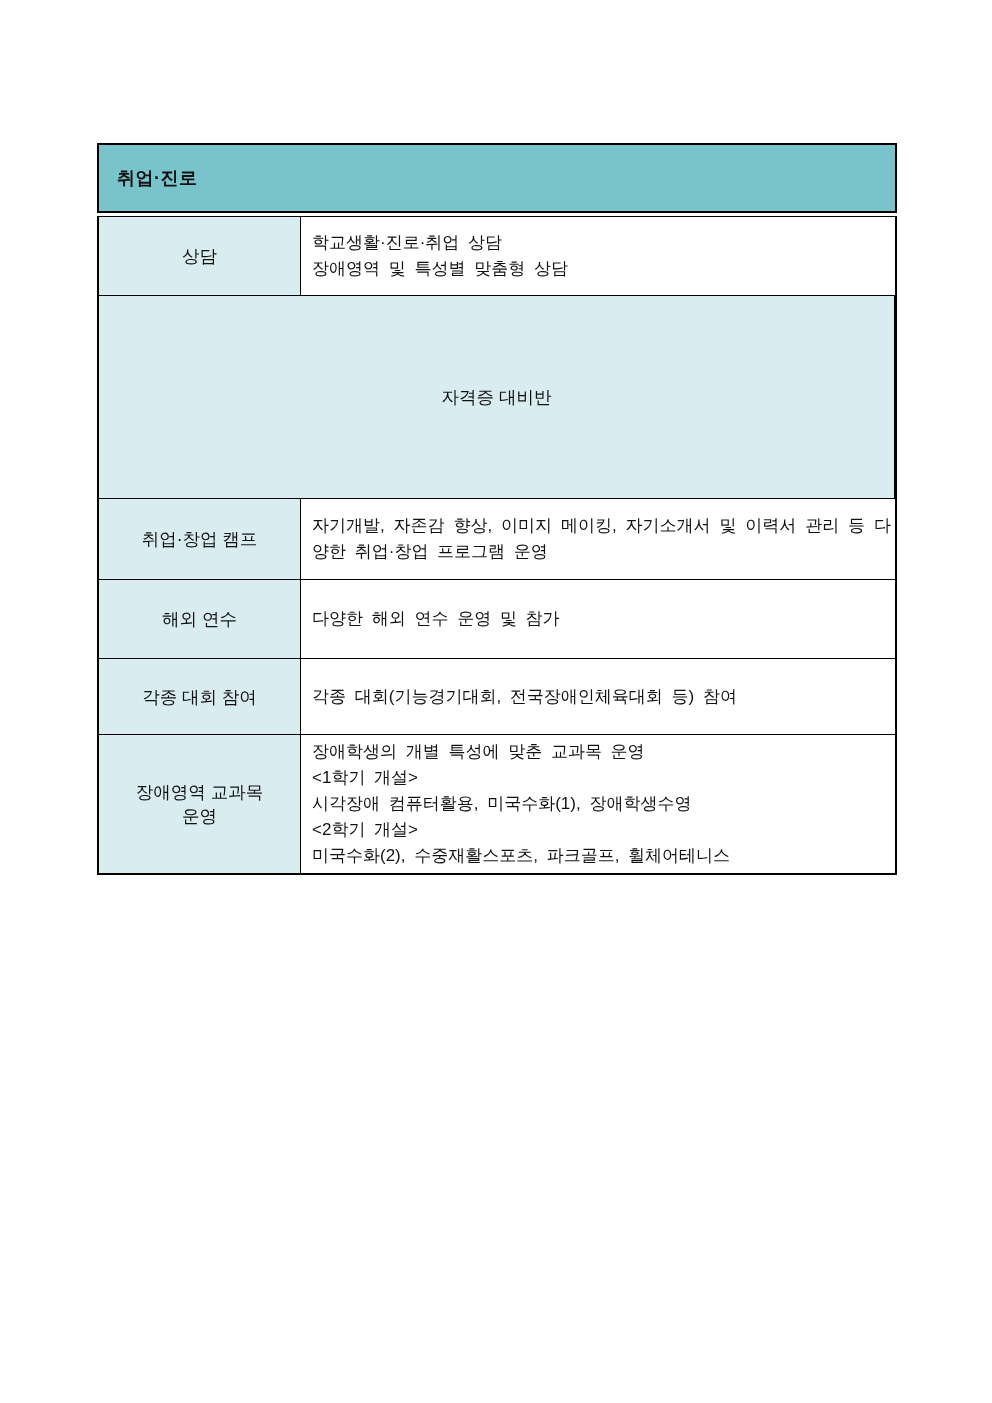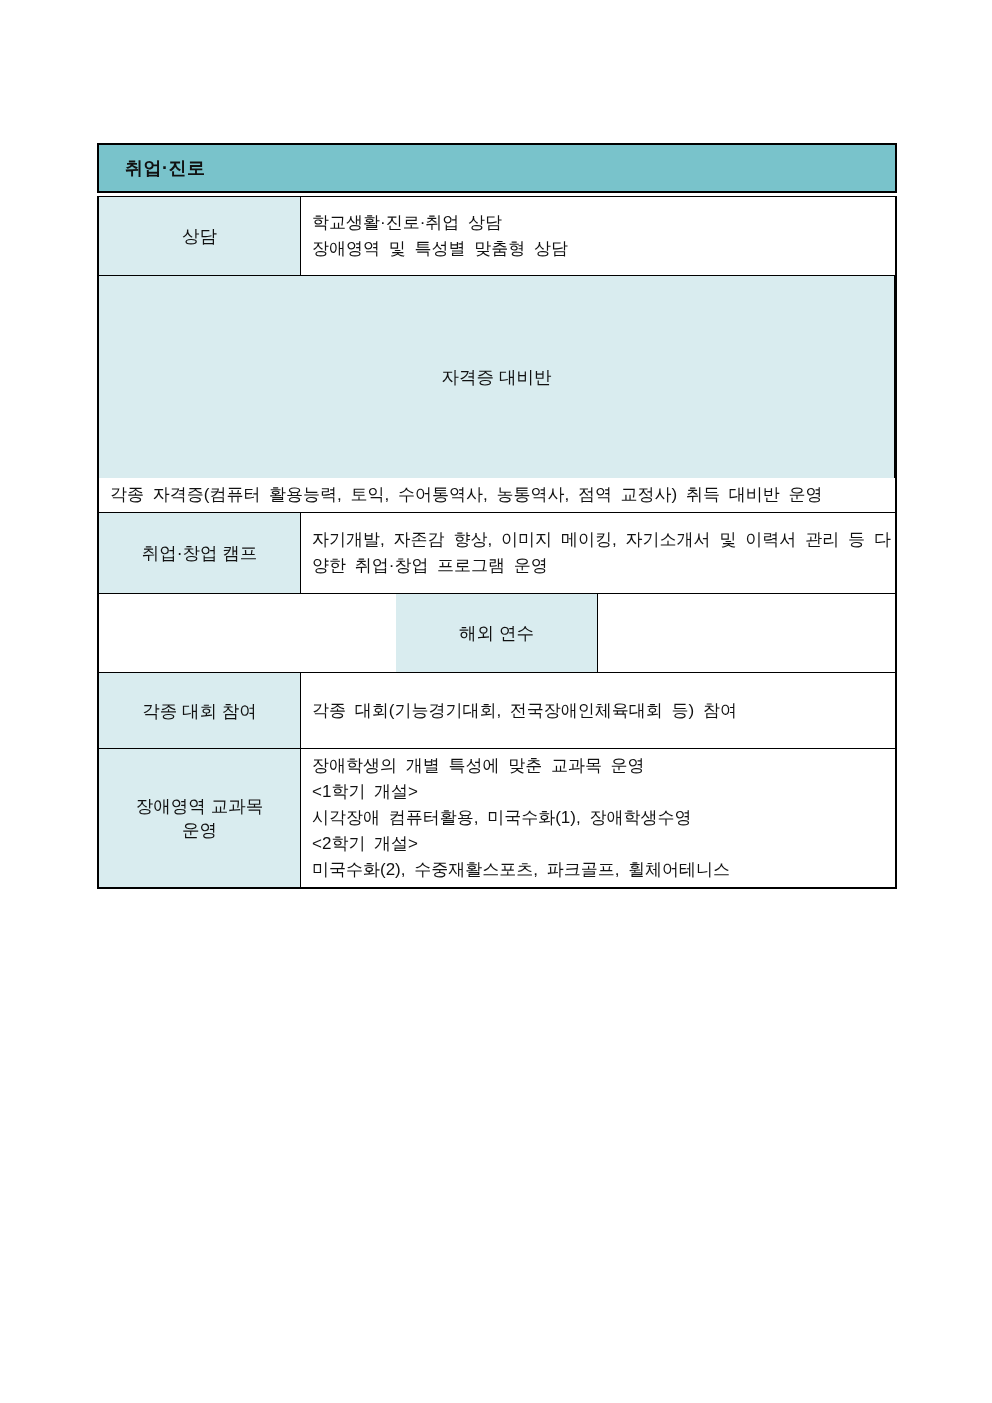--- a/index.html
+++ b/index.html
@@ -13,26 +13,26 @@
 
   .doc-table {
     position: absolute;
     left: 97px;
     top: 143px;
     width: 800px;
   }
 
   
   .tbl-header {
-    height: 50px;
+    height: 70px;
     background: var(--header-bg, #79c3cb);
     border: 2px solid #000000;
     display: flex;
     align-items: center;
-    padding-left: 26px;
+    padding-left: 18px;
     font-size: 18px;
     font-weight: bold;
     letter-spacing: 0.5px;
   }
 
   .tbl-gap { height: 3px; background: #ffffff; }
 
   
   .tbl-body {
     border: 2px solid #000000;
@@ -100,34 +100,34 @@
     <div class="tbl-row row-0">
       <div class="label-cell">상담</div>
       <div class="content-cell">
         <div class="content-text">학교생활·진로·취업 상담
 장애영역 및 특성별 맞춤형 상담</div>
       </div>
     </div>
 
     <div class="tbl-row row-1">
       <div class="label-cell">자격증 대비반</div>
-      <div class="content-cell">
-        <div class="content-text">각종 자격증(컴퓨터 활용능력, 토익, 수어통역사, 농통역사, 점역 교정사) 취득 대비반 운영</div>
-      </div>
     </div>
 
     <div class="tbl-row row-2">
       <div class="label-cell">취업·창업 캠프</div>
       <div class="content-cell">
         <div class="content-text">자기개발, 자존감 향상, 이미지 메이킹, 자기소개서 및 이력서 관리 등 다양한 취업·창업 프로그램 운영</div>
       </div>
     </div>
 
     <div class="tbl-row row-3">
       <div class="label-cell">해외 연수</div>
+      <div class="content-cell">
+        <div class="content-text">다양한 해외 연수 운영 및 참가</div>
+      </div>
     </div>
 
     <div class="tbl-row row-4">
       <div class="label-cell">각종 대회 참여</div>
       <div class="content-cell">
         <div class="content-text">각종 대회(기능경기대회, 전국장애인체육대회 등) 참여</div>
       </div>
     </div>
 
     <div class="tbl-row row-5">

